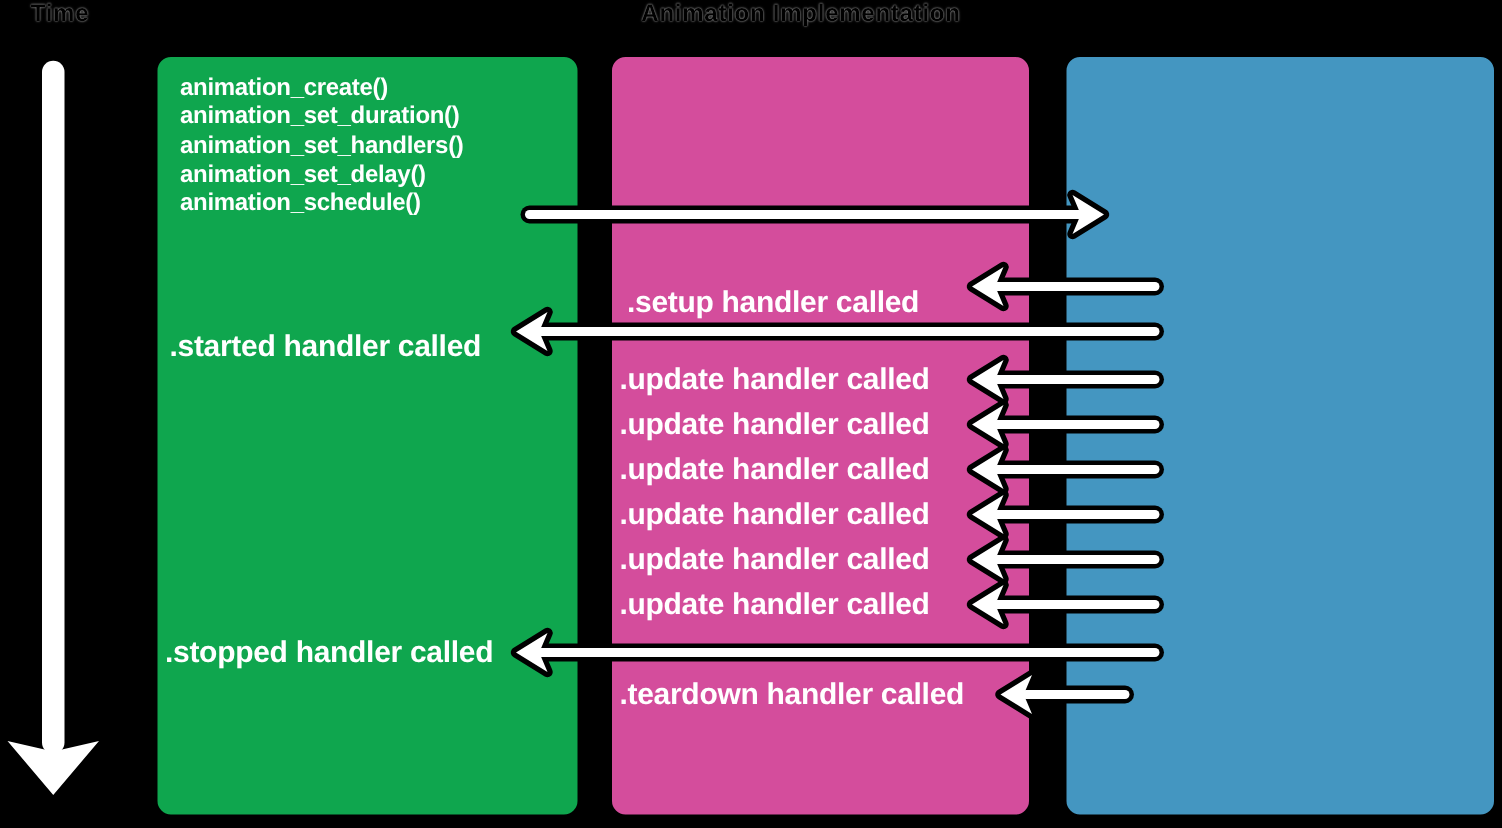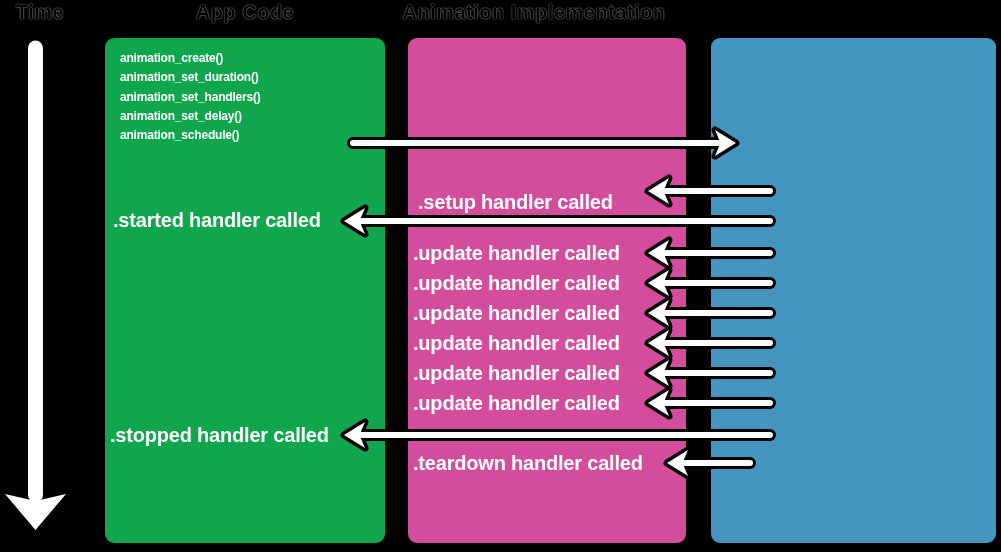--- a/index.html
+++ b/index.html
@@ -6,21 +6,21 @@
   #canvas{
     position:relative;
     width:1001px;height:552px;
     background:var(--background,#000);
     font-family:"Liberation Sans",sans-serif;
     overflow:hidden;
   }
   
   .hdr{
     position:absolute;top:1px;
-    font-size:20px;font-weight:bold;
+    font-size:16px;font-weight:bold;
     color:var(--header-text,#000);
     text-shadow:0 0 1px rgba(255,255,255,.65), 0 0 2px rgba(255,255,255,.35);
     text-align:center;white-space:nowrap;
     letter-spacing:.5px;
   }
   #hdr-time{left:0;width:80px;}
   #hdr-app{left:100px;width:290px;}
   #hdr-impl{left:390px;width:288px;}
   #hdr-os{left:706px;width:295px;}
 
@@ -28,31 +28,31 @@
     position:absolute;top:33px;height:515px;
     border:5px solid #000;border-radius:14px;
     box-sizing:border-box;z-index:1;
   }
   #box-app{left:100px;width:290px;background:var(--app-code-box,#0FA64E);}
   #box-impl{left:403px;width:288px;background:var(--implementation-box,#D44D9C);}
   #box-os{left:706px;width:295px;background:var(--pebble-os-box,#4496C1);}
 
   #code-lines{
     position:absolute;left:120px;top:49px;z-index:2;
-    font-size:12px;font-weight:bold;color:var(--box-text,#fff);
+    font-size:16px;font-weight:bold;color:var(--box-text,#fff);
     line-height:19.3px;white-space:nowrap;letter-spacing:-0.2px;
   }
   .lbl{
     position:absolute;z-index:2;
     font-size:20px;font-weight:bold;color:var(--box-text,#fff);
     line-height:24px;white-space:nowrap;letter-spacing:-0.2px;
   }
   #lbl-scheduled{left:743px;top:133px;}
   #lbl-setup{left:418px;top:190px;}
-  #lbl-started{left:113px;top:208px;}
+  #lbl-started{left:113px;top:219px;}
   #lbl-update-1{left:413px;top:241px;}
   #lbl-update-2{left:413px;top:271px;}
   #lbl-update-3{left:413px;top:301px;}
   #lbl-update-4{left:413px;top:331px;}
   #lbl-update-5{left:413px;top:361px;}
   #lbl-update-6{left:413px;top:391px;}
   #lbl-stopped{left:110px;top:423px;text-align:right;}
   #lbl-teardown{left:413px;top:451px;}
   #lbl-unscheduled{left:757px;top:451px;}
 
@@ -63,21 +63,20 @@
   .hw{fill:var(--arrow-fill,#fff);}
   .tb{stroke-width:22;}
   .tw{stroke-width:15;}
 </style>
 </head>
 <body>
 
 <div id="canvas">
 
   <div class="hdr" id="hdr-time">Time</div>
-  <div class="hdr" id="hdr-app">App Code</div>
   <div class="hdr" id="hdr-impl">Animation Implementation</div>
 
   <div class="box" id="box-app"></div>
   <div class="box" id="box-impl"></div>
   <div class="box" id="box-os"></div>
 
   <div id="code-lines">
     <div>animation_create()</div>
     <div>animation_set_duration()</div>
     <div>animation_set_handlers()</div>

